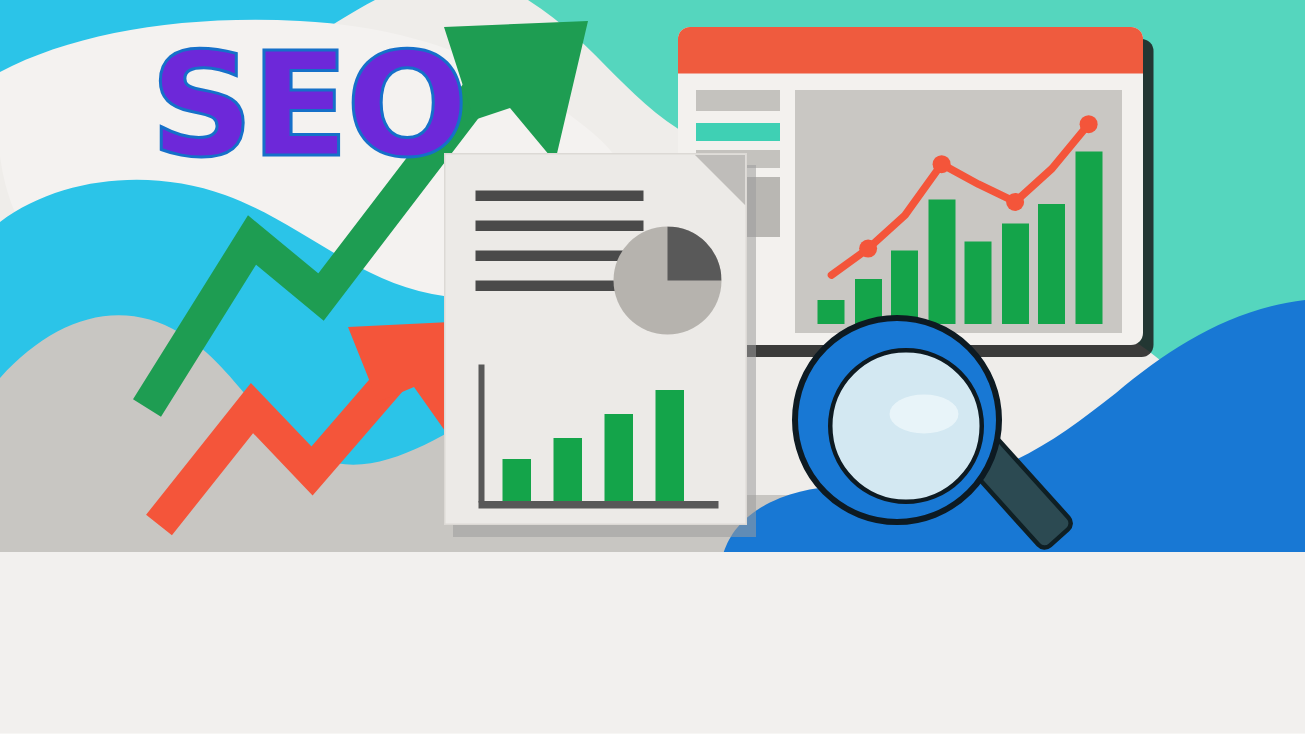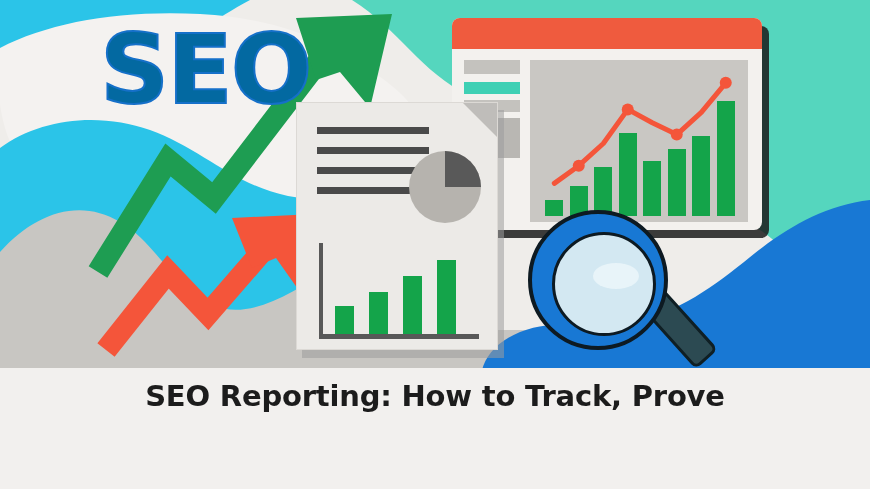--- a/index.html
+++ b/index.html
@@ -13,21 +13,21 @@
   .layer{position:absolute;top:0;left:0;width:870px;height:489px;}
   .abs{position:absolute;}
 
   
   #seo-wordmark{
     left:100px; top:22px;
     font-family:"DejaVu Sans","Liberation Sans",sans-serif;
     font-weight:bold;
     font-size:96px;
     letter-spacing:-2px;
-    color:#0369a1;
+    color:#6d28d9;
     line-height:1;
     z-index:30;
     -webkit-text-stroke:2px #1570C9;
   }
 
   
   #report-doc{
     left:296px; top:102px; width:202px; height:248px;
     z-index:26;
   }
@@ -264,16 +264,15 @@
   <div class="abs" id="magnifier">
     <div id="mag-handle"></div>
     <div id="mag-ring">
       <div id="mag-lens">
         <div id="mag-glint"></div>
       </div>
     </div>
   </div>
 
   <div id="caption">
-    <span class="cap-line">SEO Reporting: How to Track, Prove</span>
   </div>
 
 </div>
 
 </body></html>

